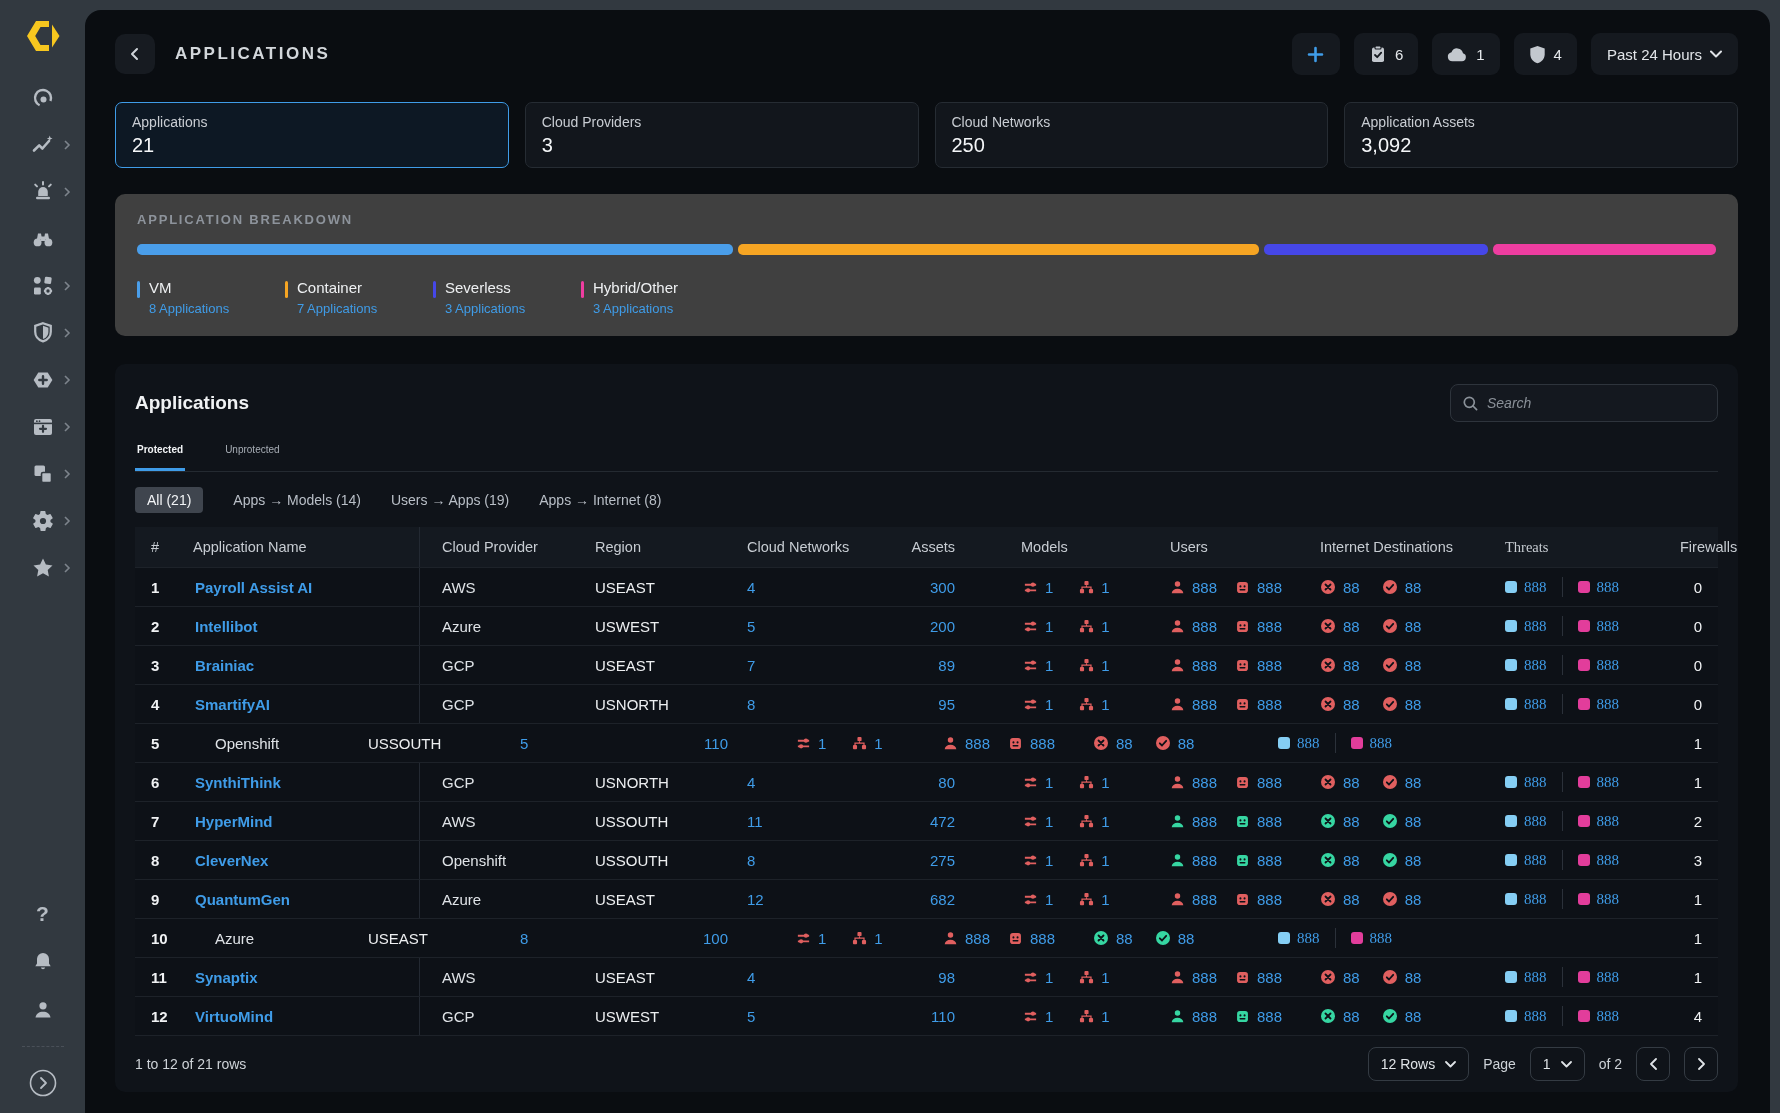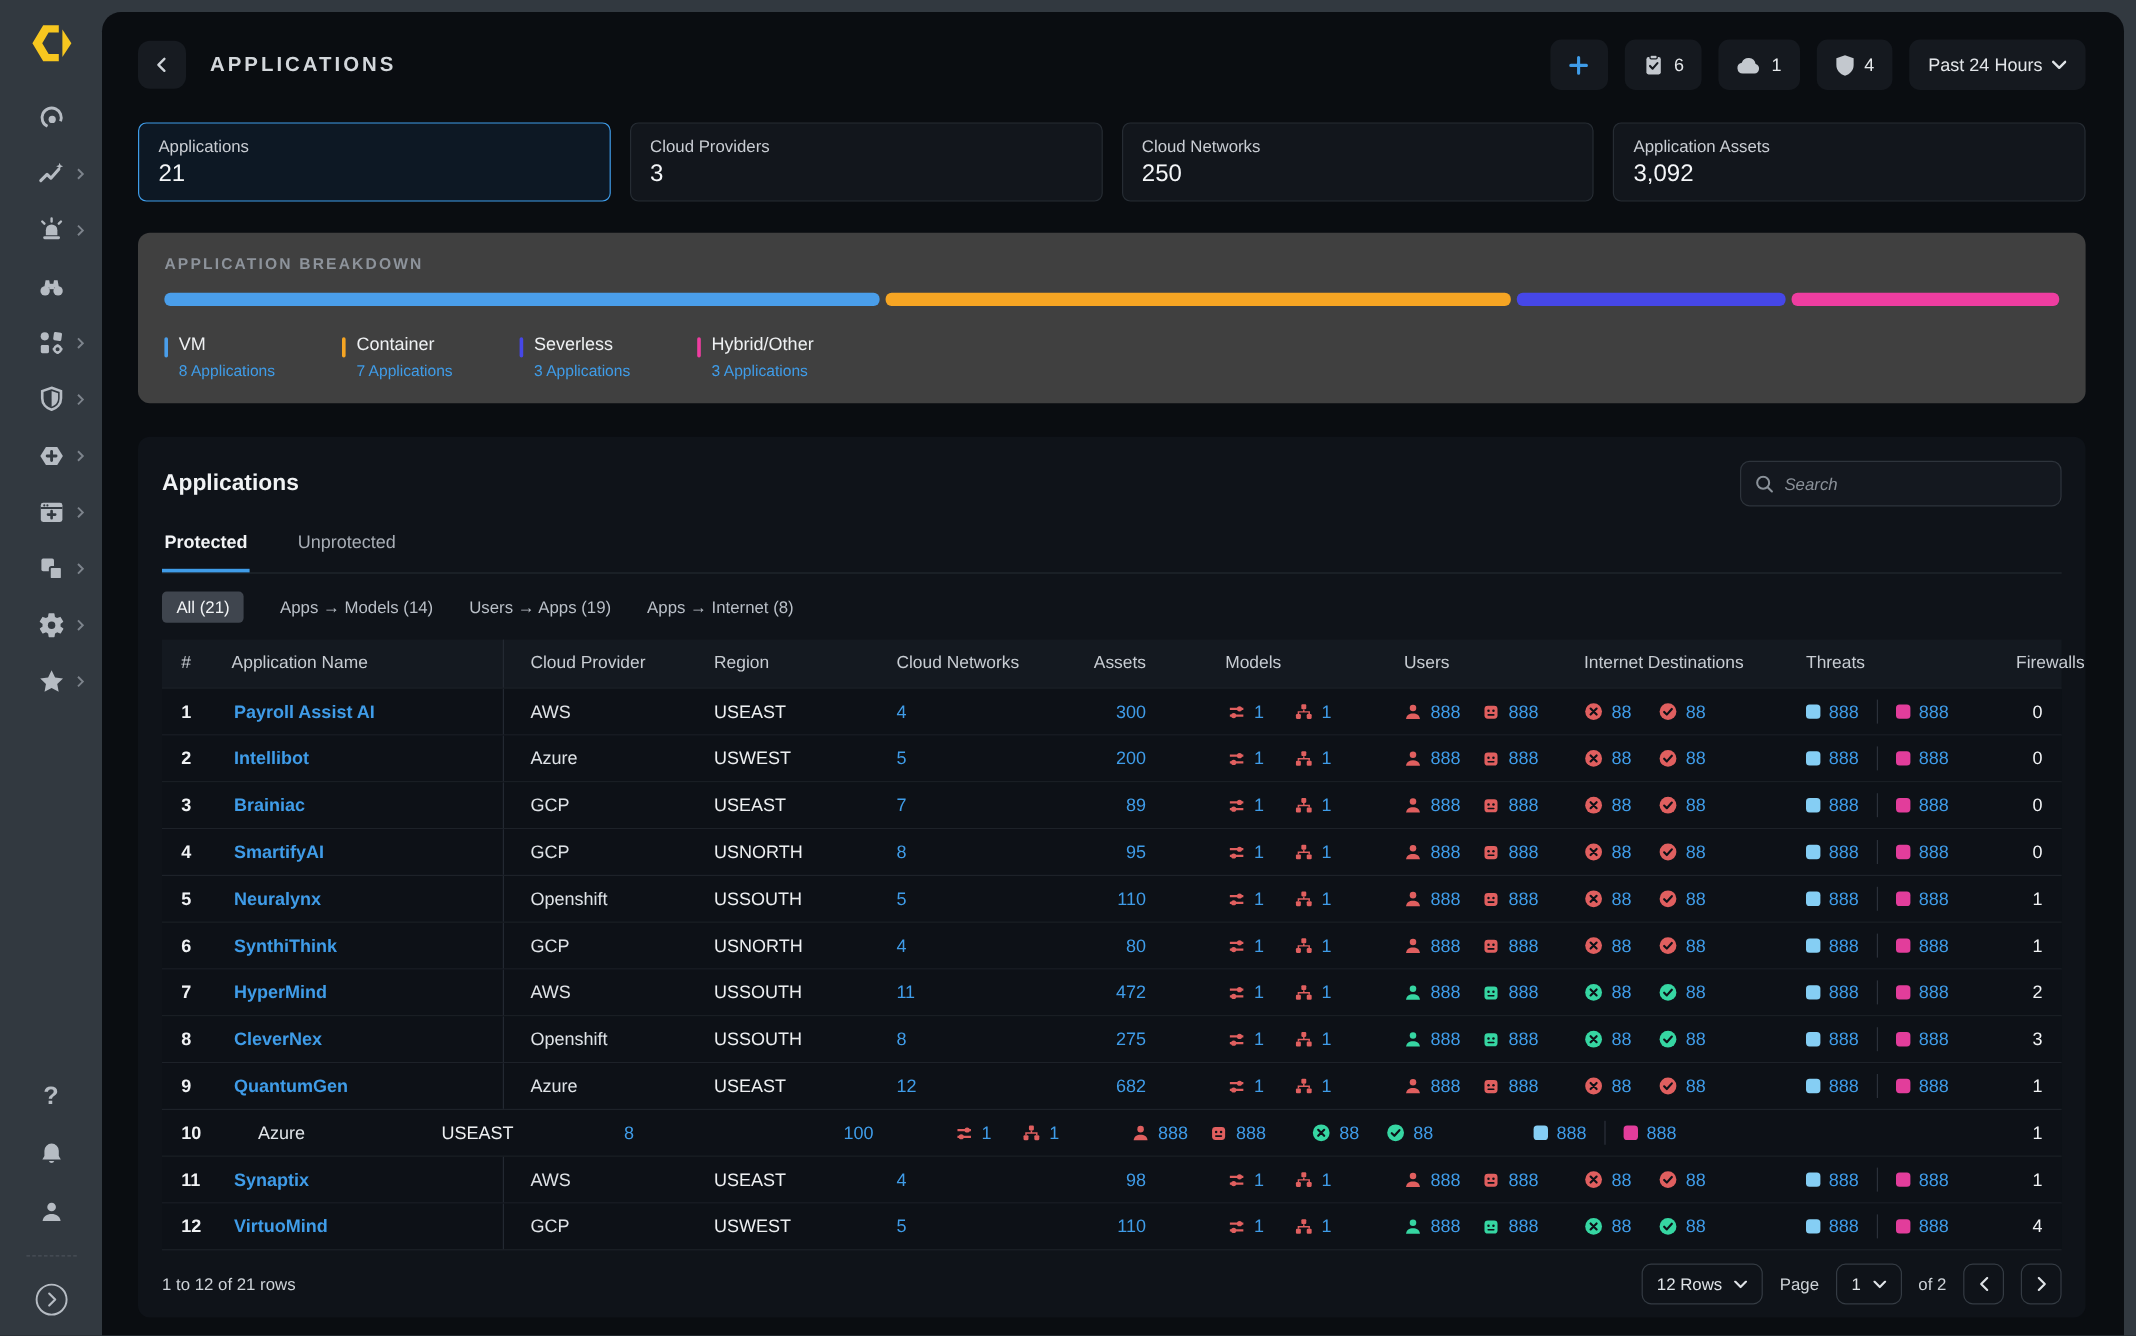--- a/index.html
+++ b/index.html
@@ -66,21 +66,21 @@
   
   .appspanel{margin-top:28px;background:var(--sub);border-radius:10px;padding:20px 20px 0;}
   .ap-head{display:flex;align-items:center;}
   .ap-title{font-size:19px;font-weight:700;color:#f0f2f4;}
   .search{margin-left:auto;width:268px;height:38px;background:#14181f;border:1px solid #2e343c;
     border-radius:8px;display:flex;align-items:center;padding:0 12px;gap:9px;}
   .search input{flex:1;background:transparent;border:none;outline:none;color:#dfe3e7;
     font-size:14px;font-family:inherit;font-style:italic;}
   .search input::placeholder{color:#8a9098;}
   .tabs{display:flex;gap:38px;margin-top:22px;border-bottom:1px solid #242a31;}
-  .tab{padding:0 2px 13px;font-size:15px;color:#a7adb5;cursor:pointer;border-bottom:3px solid transparent;text-align:center;}
+  .tab{padding:0 2px 13px;font-size:10px;color:#a7adb5;cursor:pointer;border-bottom:3px solid transparent;text-align:center;}
   .tab.active{color:#f2f4f6;border-bottom:3px solid var(--blue);font-weight:600;}
   .filters{display:flex;align-items:center;gap:30px;margin-top:15px;}
   .chip{font-size:14px;color:#b9bfc7;cursor:pointer;}
   .chip.active{background:#3f454e;color:#f2f4f6;border-radius:4px;padding:5px 12px;}
 
   
   .table{margin-top:14px;}
   .thead{display:flex;align-items:center;height:41px;background:#141920;
     border-bottom:1px solid var(--rowline);font-size:14.5px;color:var(--th);font-weight:500;}
   .trow{display:flex;align-items:center;height:39px;border-bottom:1px solid var(--rowline);
@@ -88,21 +88,21 @@
   .col{flex:none;display:flex;align-items:center;}
   .col-num{width:58px;padding-left:16px;color:#f0f2f4;font-weight:600;}
   .col-name{width:227px;border-right:1px solid #232932;align-self:stretch;}
   .col-provider{width:165px;padding-left:22px;color:#dfe3e7;}
   .col-region{width:152px;padding-left:10px;color:#edeff1;}
   .col-networks{width:138px;padding-left:10px;}
   .col-assets{width:80px;justify-content:flex-end;}
   .col-models{width:215px;padding-left:68px;gap:26px;}
   .col-users{width:145px;gap:18px;}
   .col-internet{width:180px;padding-left:5px;gap:22px;}
-  .col-threats{width:185px;padding-left:10px;}
+  .col-threats{width:185px;padding-left:10px;font-family:Liberation Serif, serif;}
   .col-firewalls{flex:1;justify-content:flex-end;padding-right:16px;color:#f0f2f4;}
   .thead .col{color:var(--th);font-weight:500;}
   .thead .col-models{padding-left:66px;}
   a.link{color:var(--blue);text-decoration:none;cursor:pointer;}
   .cell-name{font-weight:600;padding-left:2px;}
   .icon-num{display:inline-flex;align-items:center;gap:7px;}
   .ic{flex:none;display:block;}
   .m-ic{color:var(--red);}
   .trow.u-red .u-ic{color:var(--red);} .trow.u-green .u-ic{color:var(--green);}
   .trow.i-red .i-ic{color:var(--red);} .trow.i-green .i-ic{color:var(--green);}
@@ -716,23 +716,20 @@
       <span class="icon-num">
         <span class="sq sq-pink"></span>
         <a class="link cell-t1">888</a>
       </span>
     </div>
     <div class="col col-firewalls cell-firewalls">0</div>
   </div>
 
   <div class="trow u-red i-red">
     <div class="col col-num cell-num">5</div>
-    <div class="col col-name">
-                  <a class="link cell-name">Neuralynx</a>
-                </div>
     <div class="col col-provider cell-provider">Openshift</div>
     <div class="col col-region cell-region">USSOUTH</div>
     <div class="col col-networks">
                   <a class="link cell-networks">5</a>
                 </div>
     <div class="col col-assets">
                   <a class="link cell-assets">110</a>
                 </div>
     <div class="col col-models">
       <span class="icon-num">

